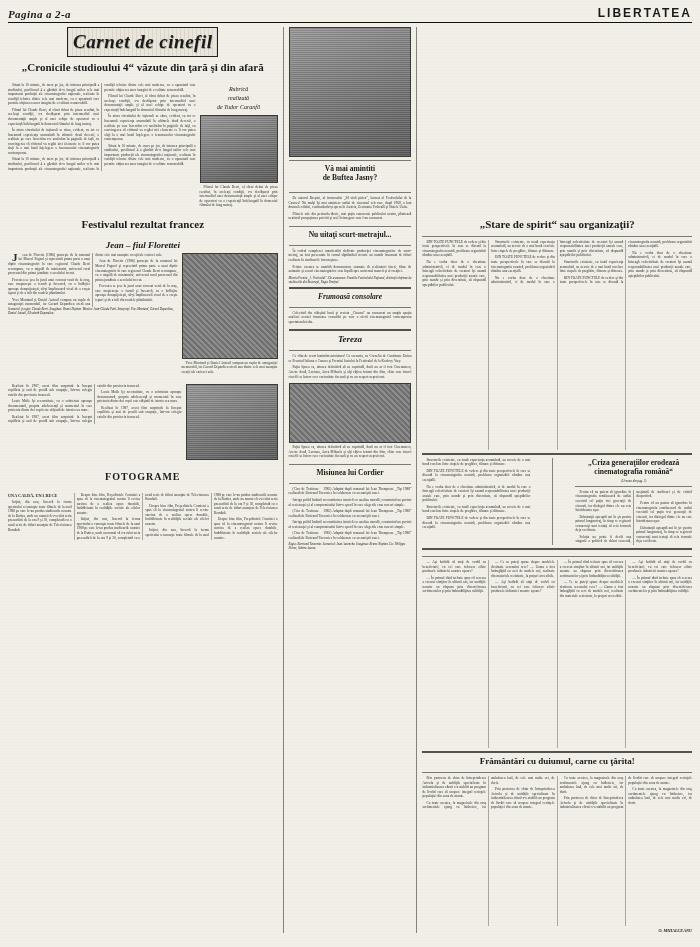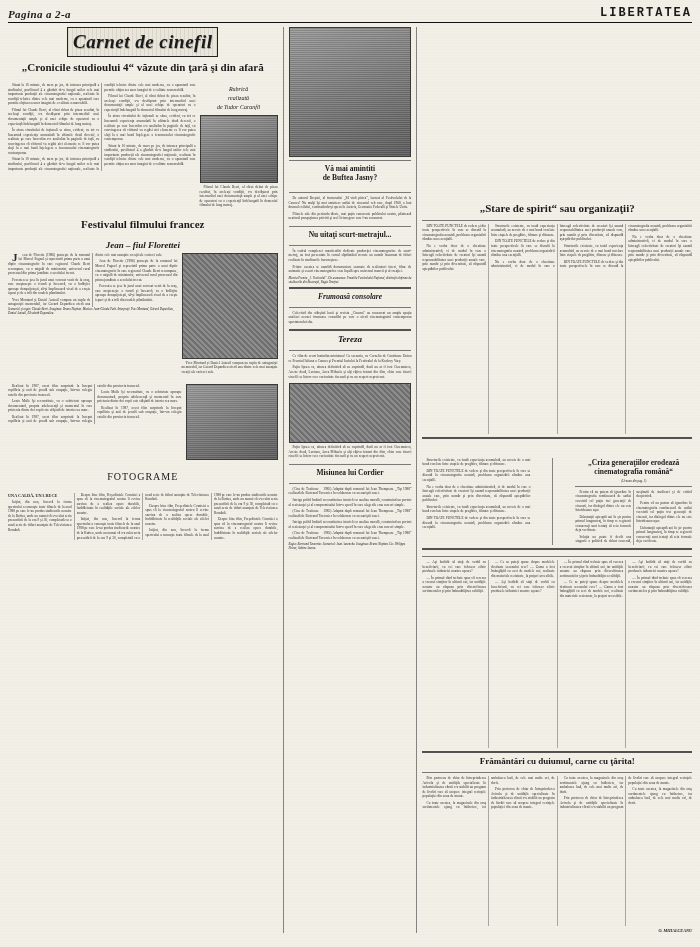--- a/index.html
+++ b/index.html
@@ -22,21 +22,21 @@
   
   .masthead {
     display:flex; justify-content:space-between; align-items:flex-end;
     border-bottom:1px solid #111;
     padding-bottom:2px; margin-bottom:4px;text-align:right;
   }
   .masthead .left {
     font-style:italic; font-weight:bold; font-size:11px; letter-spacing:.4px;
   }
   .masthead .right {
-    font-family:Liberation Mono, monospace;
+    font-family:Liberation Sans, sans-serif;
     font-size:12px; font-weight:bold; letter-spacing:2px;
   }
   
   .grid {
     display:flex; gap:5px; height:906px;
   }
   .col { display:flex; flex-direction:column; }
   .colA { width:272px;align-items:center; }
   .colB { width:124px; }
   .colC { width:272px;justify-content:flex-end; }
@@ -106,21 +106,21 @@
   }
 
   .dropcapwrap p:first-child:first-letter {
     float:left; font-size:11px; line-height:9px; font-weight:bold; padding-right:1px;
   }
   .tiny { font-size:3.1px; line-height:1.3; }
 
   .sig { font-size:4.2px; text-align:right; font-weight:bold; font-style:italic; margin-top:2px; }
 
   .fotograme-title {
-    font-size:10px; font-weight:normal; text-align:center; letter-spacing:1px;
+    font-size:10px; font-weight:bold; text-align:center; letter-spacing:1px;
     font-family:"Liberation Serif", serif;
   }
   .subhead { font-size:4.2px; font-weight:bold; }
 </style>
 </head>
 <body>
 
 <div class="page">
 
   <div class="masthead">
@@ -159,21 +159,21 @@
           </div>
           <div class="photo grain" style="height:66px;"></div>
           <div class="body-text" style="margin-top:2px;">
             <p>Filmul lui Claude Berri, al cărui debut de pizza rezultat, în aceleaşi condiţii, s-a desfăşurat prin intermediul unei documentaţii ample şi al unei echipe de operatori cu o experienţă îndelungată în domeniul filmului de lung metraj.</p>
           </div>
         </div>
       </div>
 
       <div class="rule-h thick"></div>
 
-      <h1 class="hl hl-lg center">Festivalul filmului francez</h1>
+      <h1 class="hl hl-lg center">Festivalul rezultat francez</h1>
       <div class="rule-h"></div>
 
       <h1 class="hl hl-md italic">Jean – fiul Florettei</h1>
 
       <div style="display:flex; gap:4px;">
         <div style="flex:1;">
           <div class="body-text cols2 dropcapwrap">
             <p>Jean de Florette (1986) porneşte de la romanul lui Marcel Pagnol şi reprezintă prima parte a unui diptic cinematografic în care regizorul Claude Berri recompune, cu o migală de miniaturist, universul rural provensal din prima jumătate a secolului trecut.</p>
             <p>Povestea se ţese în jurul unui cocosat venit de la oraş, care moşteneşte o fermă şi încearcă, cu o îndârjire aproape donquijoteşti, să-şi împlinească visul de a creşte iepuri şi de a trăi din roadele pământului.</p>
             <p>Yves Montand şi Daniel Auteuil compun un cuplu de antagonişti memorabil, iar Gerard Depardieu oferă una dintre cele mai nuanţate creaţii ale carierei sale.</p>
@@ -297,21 +297,21 @@
         <p>Structurile existente, cu toată experienţa acumulată, au nevoie de o mai bună corelare între etapele de pregătire, filmare şi difuzare.</p>
         <p>DIN TOATE PUNCTELE de vedere şi din toate perspectivele în care se discută la cinematografia noastră, problema organizării rămâne una esenţială.</p>
         <p>Nu e vorba doar de o chestiune administrativă, ci de modul în care o întreagă colectivitate de creatori îşi asumă responsabilitatea unei producţii anuale care, prin număr şi prin diversitate, să răspundă aşteptărilor publicului.</p>
         <p>Structurile existente, cu toată experienţa acumulată, au nevoie de o mai bună corelare între etapele de pregătire, filmare şi difuzare.</p>
         <p>DIN TOATE PUNCTELE de vedere şi din toate perspectivele în care se discută la cinematografia noastră, problema organizării rămâne una esenţială.</p>
         <p>Nu e vorba doar de o chestiune administrativă, ci de modul în care o întreagă colectivitate de creatori îşi asumă responsabilitatea unei producţii anuale care, prin număr şi prin diversitate, să răspundă aşteptărilor publicului.</p>
       </div>
 
       <div class="rule-h thick"></div>
 
-      <div style="display:flex; gap:22px;margin-top:16px;">
+      <div style="display:flex; gap:22px;">
         <div style="width:108px;">
           <div class="body-text">
             <p>Structurile existente, cu toată experienţa acumulată, au nevoie de o mai bună corelare între etapele de pregătire, filmare şi difuzare.</p>
             <p>DIN TOATE PUNCTELE de vedere şi din toate perspectivele în care se discută la cinematografia noastră, problema organizării rămâne una esenţială.</p>
             <p>Nu e vorba doar de o chestiune administrativă, ci de modul în care o întreagă colectivitate de creatori îşi asumă responsabilitatea unei producţii anuale care, prin număr şi prin diversitate, să răspundă aşteptărilor publicului.</p>
             <p>Structurile existente, cu toată experienţa acumulată, au nevoie de o mai bună corelare între etapele de pregătire, filmare şi difuzare.</p>
             <p>DIN TOATE PUNCTELE de vedere şi din toate perspectivele în care se discută la cinematografia noastră, problema organizării rămâne una esenţială.</p>
           </div>
         </div>
         <div class="rule-v"></div>

